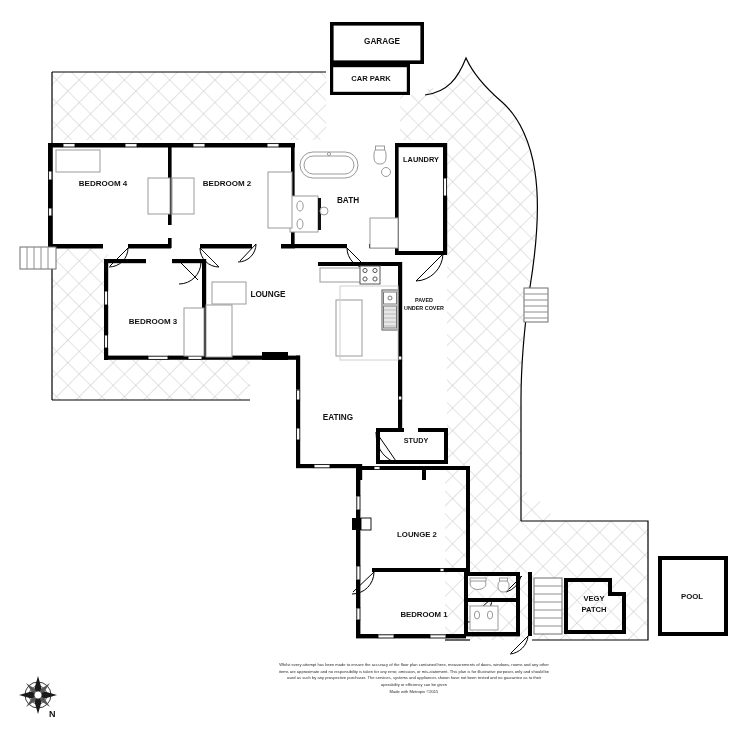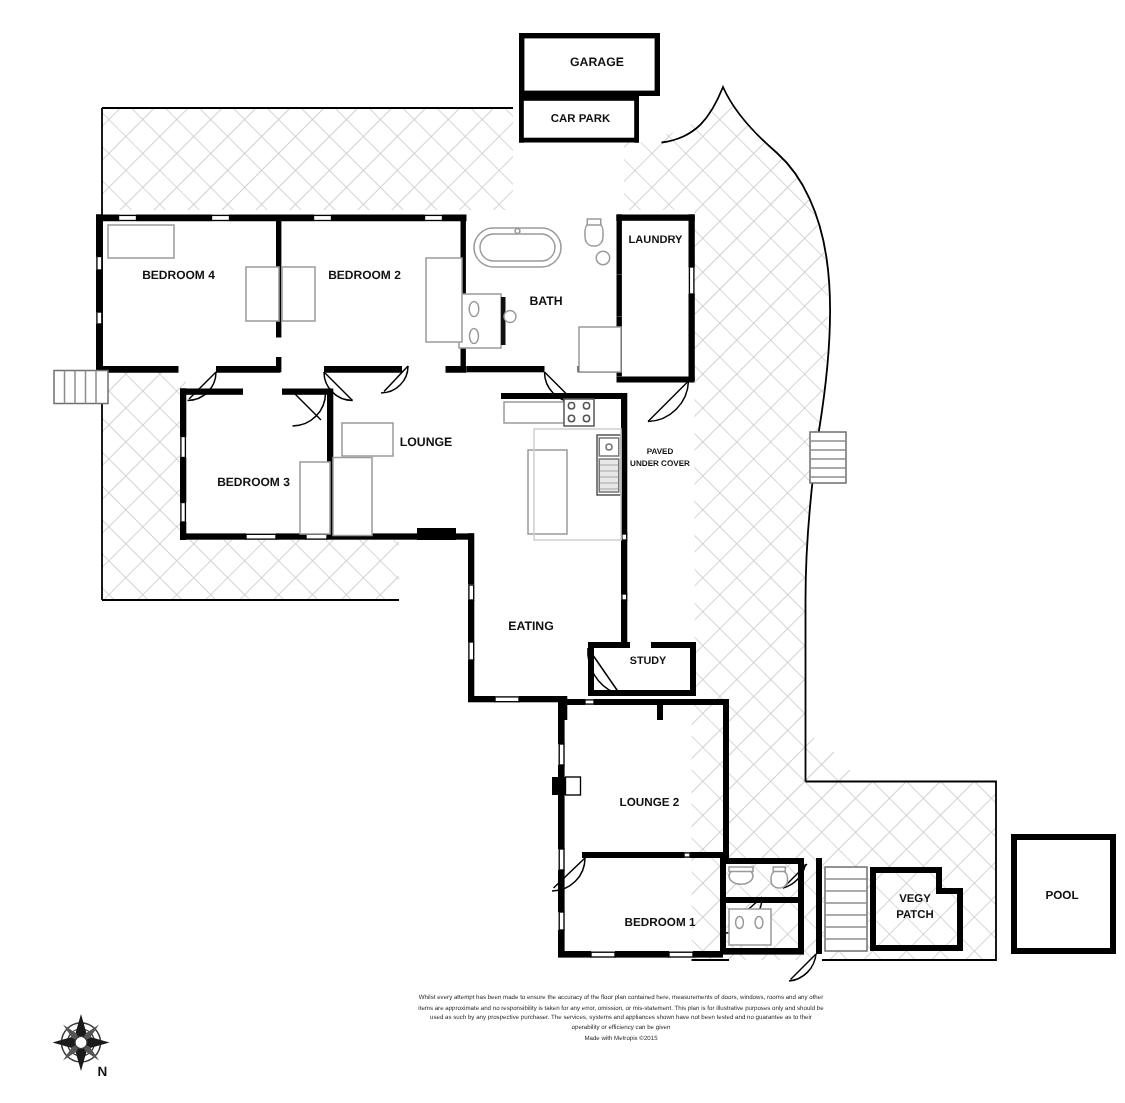--- a/index.html
+++ b/index.html
@@ -4,21 +4,21 @@
 <title>Floor Plan</title>
 <style>
   html,body{margin:0;padding:0;background:#ffffff;}
   body{
     width:750px;height:735px;
     font-family:"Liberation Sans", sans-serif;
     color:#111;
     overflow:hidden;
     position:relative;
   }
-  #plan-root{position:absolute;left:16px;top:0;width:648px;height:735px;}
+  #plan-root{position:absolute;left:0;top:0;width:648px;height:735px;}
   svg{display:block;}
   .rm-label{
     font-family:"Liberation Sans", sans-serif;
     font-weight:bold;
     fill:#111;
     text-anchor:middle;
     dominant-baseline:middle;
   }
   .disclaimer{
     position:absolute;

